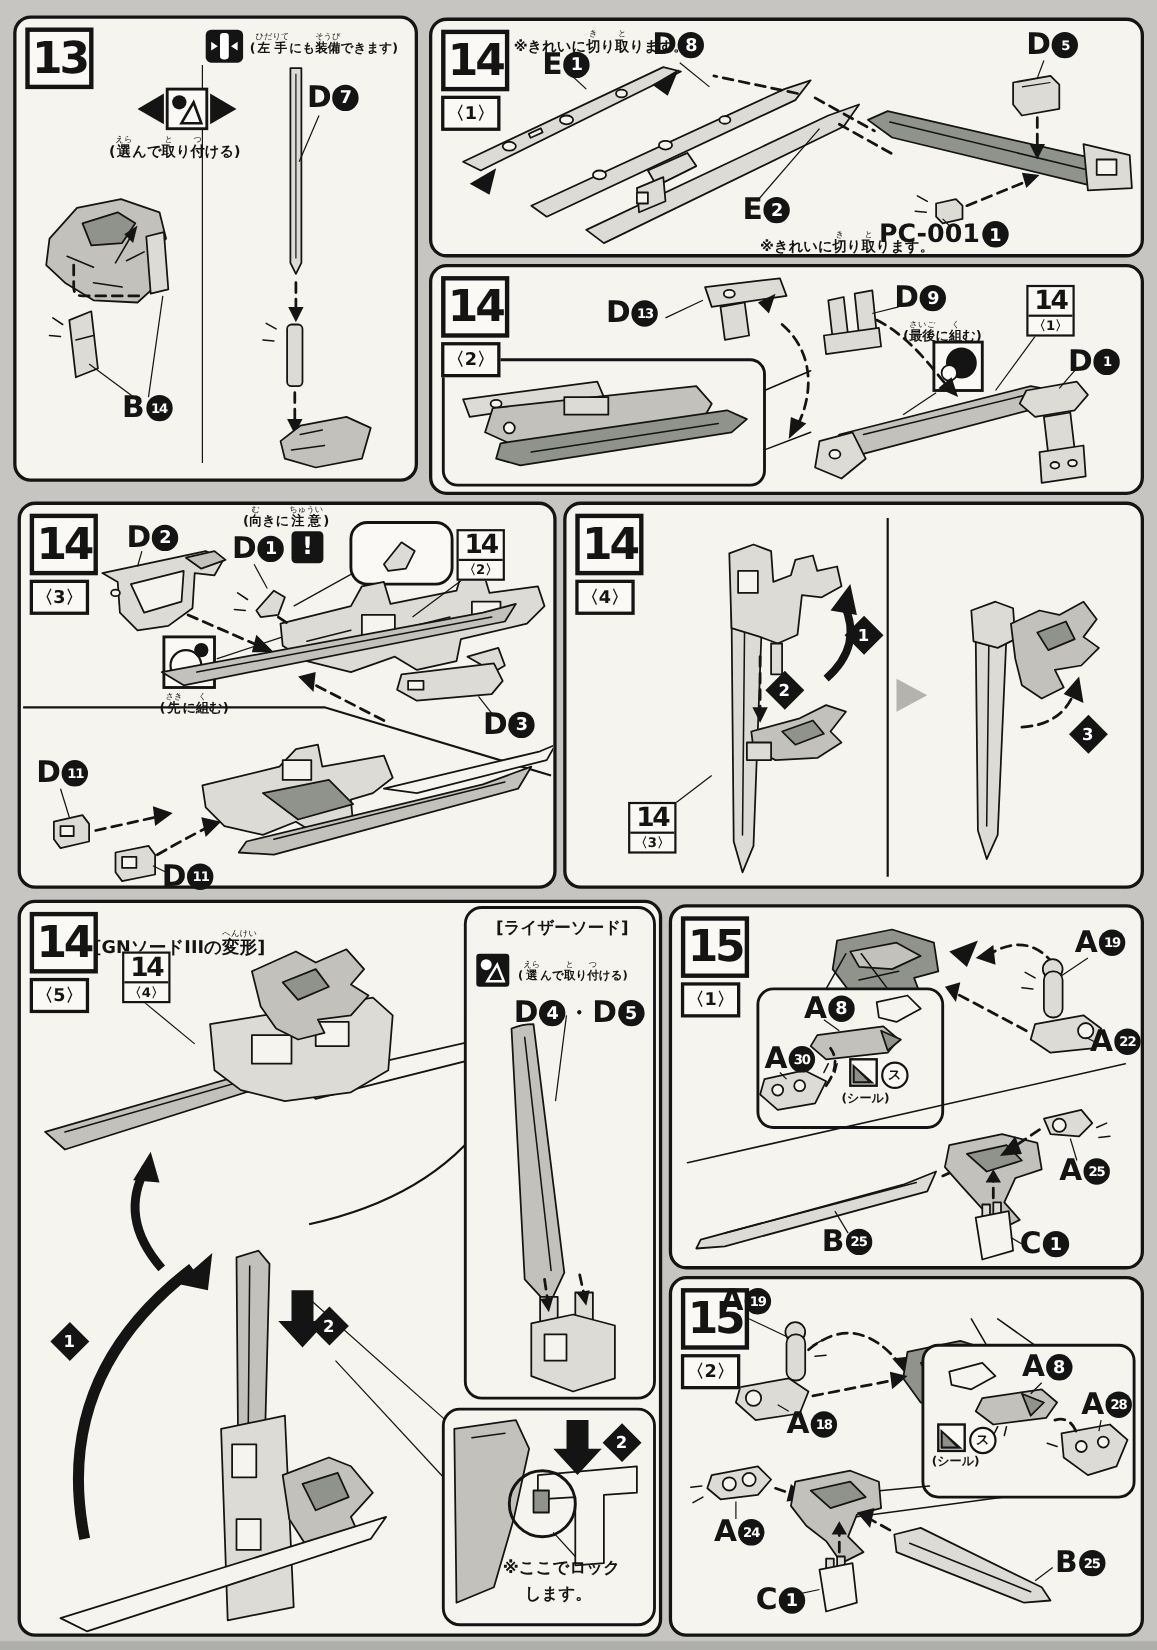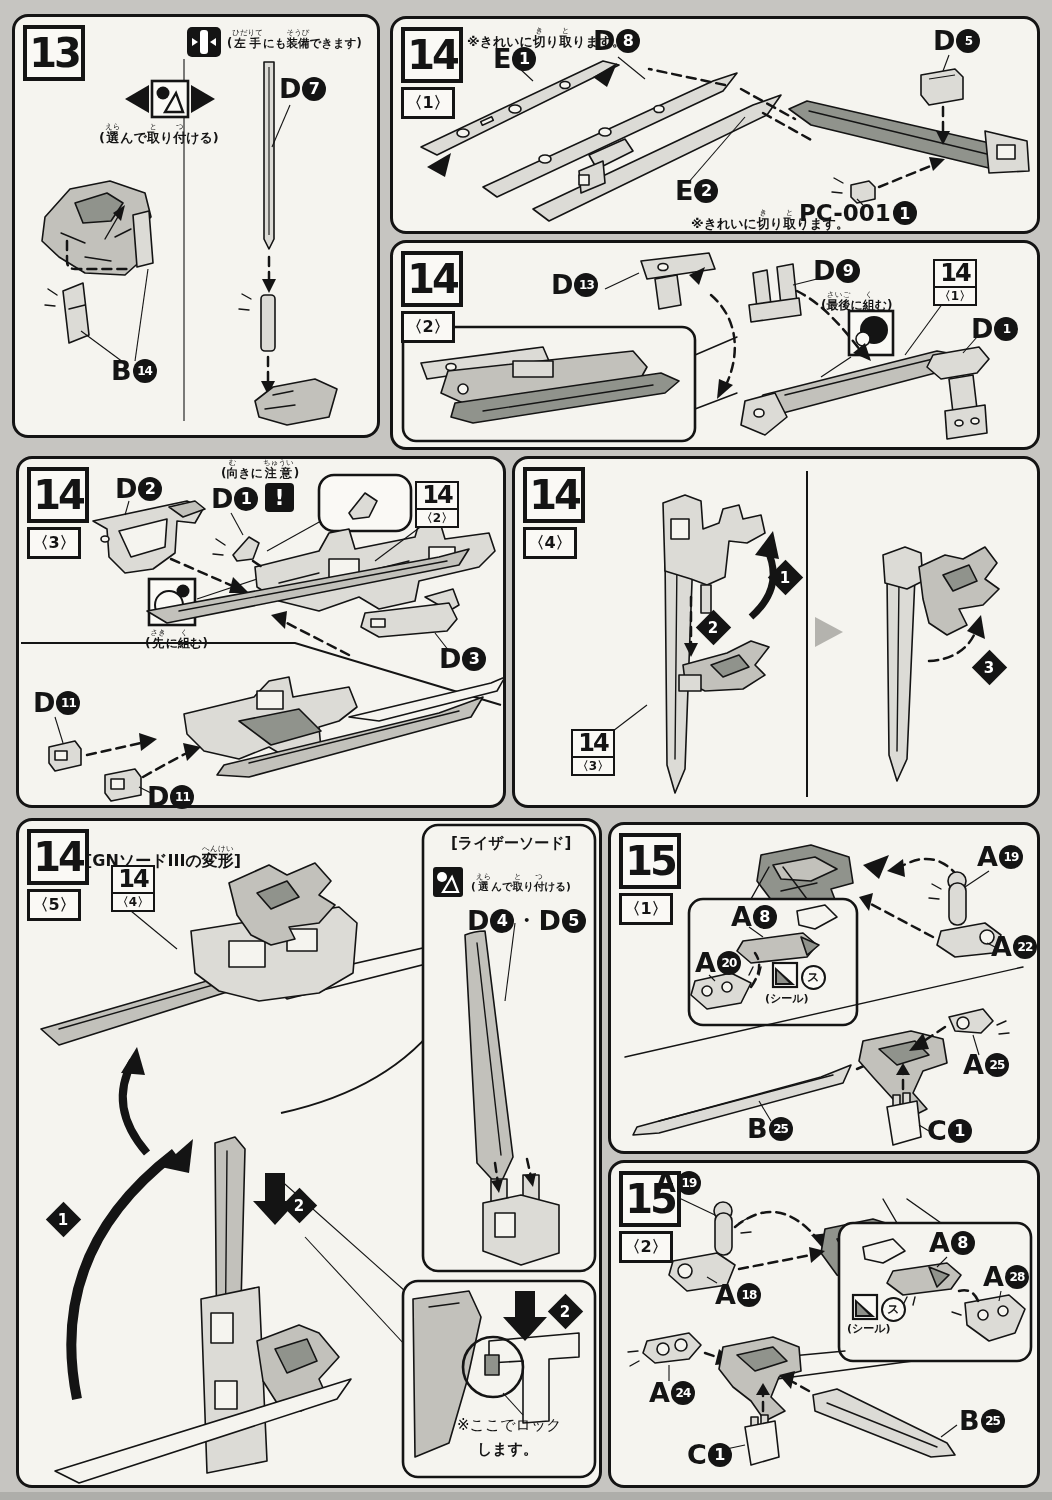--- a/index.html
+++ b/index.html
@@ -528,21 +528,21 @@
     <span class="plabel" style="left:448px;top:86px">
         <b class="pl">D</b>
         <b class="pb">4</b>
         <b class="psep">・</b>
         <b class="pl">D</b>
         <b class="pb">5</b>
       </span>
     <span class="dia" style="left:534px;top:478px">
         <b>2</b>
       </span>
-    <span class="note" style="left:438px;top:596px;font-size:15px;font-weight:normal">※ここでロック</span>
+    <span class="note" style="left:438px;top:596px;font-size:15px;font-weight:bold">※ここでロック</span>
     <span class="note" style="left:458px;top:620px;font-size:15px;font-weight:bold">します。</span>
   </div>
 
   <div class="panel" style="left:608px;top:822px;width:432px;height:332px;">
     <svg class="art" width="426" height="326" viewBox="0 0 426 326">
       <g>
         <polygon class="p3" points="150,30 200,20 238,32 242,58 220,64 226,80 196,90 164,80 146,56"></polygon>
         <polygon class="p2" points="162,40 204,32 226,44 200,56 170,54"></polygon>
         <line x1="170" y1="66" x2="206" y2="58" class="ln"></line>
       </g>
@@ -621,21 +621,21 @@
     <span class="plabel" style="left:366px;top:18px">
         <b class="pl">A</b>
         <b class="pb two">19</b>
       </span>
     <span class="plabel" style="left:120px;top:78px">
         <b class="pl">A</b>
         <b class="pb">8</b>
       </span>
     <span class="plabel" style="left:84px;top:124px">
         <b class="pl">A</b>
-        <b class="pb two">20</b>
+        <b class="pb two">30</b>
       </span>
     <span class="plabel" style="left:380px;top:108px">
         <b class="pl">A</b>
         <b class="pb two">22</b>
       </span>
     <span class="circmark" style="left:190px;top:140px">ス</span>
     <span class="note" style="left:154px;top:168px;font-size:11px">(シール)</span>
     <span class="plabel" style="left:352px;top:226px">
         <b class="pl">A</b>
         <b class="pb two">25</b>

